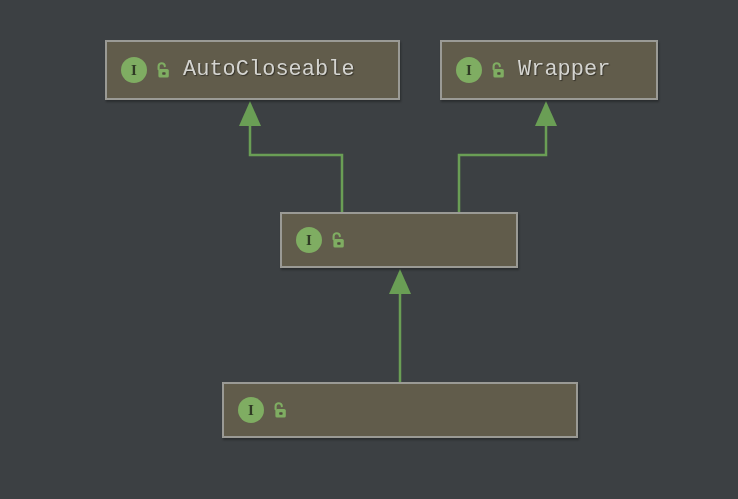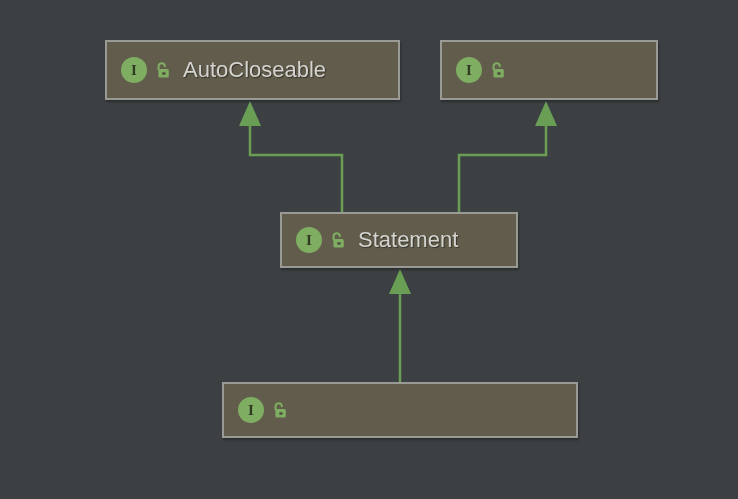--- a/index.html
+++ b/index.html
@@ -74,20 +74,21 @@
     display: block;
   }
 
   .node-label {
     margin-left: 11px;
     color: #d4d4d0;
     font-size: 22px;
     line-height: 1;
     white-space: nowrap;
     text-shadow: 1px 1px 1px rgba(0,0,0,0.45);
+    font-family: Liberation Mono, monospace;
   }
 
   
   #node-autocloseable    { left: 105px; top: 40px;  width: 295px; height: 60px; }
   #node-wrapper          { left: 440px; top: 40px;  width: 218px; height: 60px; }
   #node-statement        { left: 280px; top: 212px; width: 238px; height: 56px; }
   #node-preparedstatement{ left: 222px; top: 382px; width: 356px; height: 56px; }
 </style>
 </head>
 <body>
@@ -130,34 +131,34 @@
     <div class="node-icons">
       <div class="iface-badge">
         <span>I</span>
       </div>
       <svg class="lock-icon" viewBox="0 0 18 20">
         <path d="M4.6 9.2 V6.3 a3.1 3.1 0 0 1 6.2 0" fill="none" stroke="#7fad62" stroke-width="2.1" stroke-linecap="round"></path>
         <rect x="4.4" y="9.0" width="10.4" height="8.6" rx="1.6" fill="#7fad62"></rect>
         <rect x="8.2" y="12.2" width="3.4" height="2.6" rx="0.7" fill="#4e4a3c"></rect>
       </svg>
     </div>
+    <div class="node-label">Wrapper</div>
   </div>
 
   <div class="node" id="node-statement">
     <div class="node-icons">
       <div class="iface-badge">
         <span>I</span>
       </div>
       <svg class="lock-icon" viewBox="0 0 18 20">
         <path d="M4.6 9.2 V6.3 a3.1 3.1 0 0 1 6.2 0" fill="none" stroke="#7fad62" stroke-width="2.1" stroke-linecap="round"></path>
         <rect x="4.4" y="9.0" width="10.4" height="8.6" rx="1.6" fill="#7fad62"></rect>
         <rect x="8.2" y="12.2" width="3.4" height="2.6" rx="0.7" fill="#4e4a3c"></rect>
       </svg>
     </div>
-    <div class="node-label">Statement</div>
   </div>
 
   <div class="node" id="node-preparedstatement">
     <div class="node-icons">
       <div class="iface-badge">
         <span>I</span>
       </div>
       <svg class="lock-icon" viewBox="0 0 18 20">
         <path d="M4.6 9.2 V6.3 a3.1 3.1 0 0 1 6.2 0" fill="none" stroke="#7fad62" stroke-width="2.1" stroke-linecap="round"></path>
         <rect x="4.4" y="9.0" width="10.4" height="8.6" rx="1.6" fill="#7fad62"></rect>

